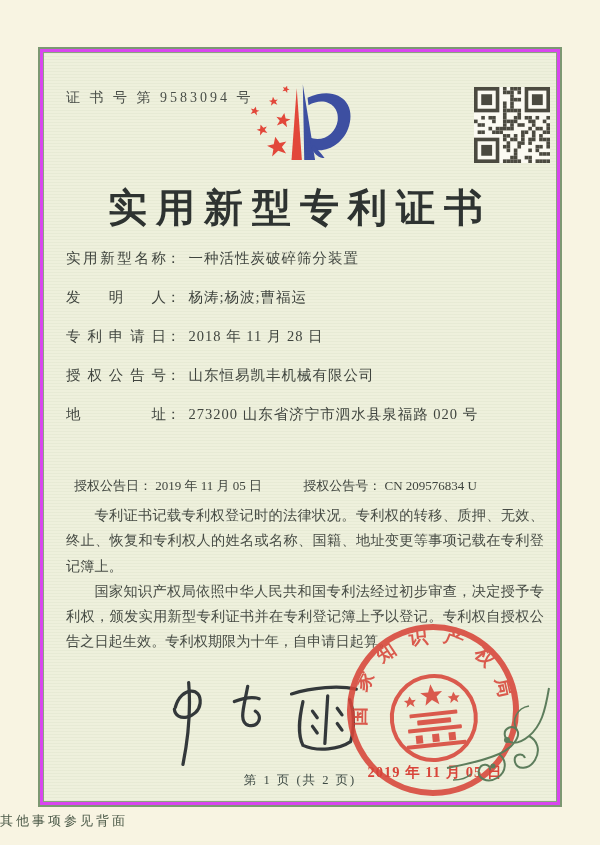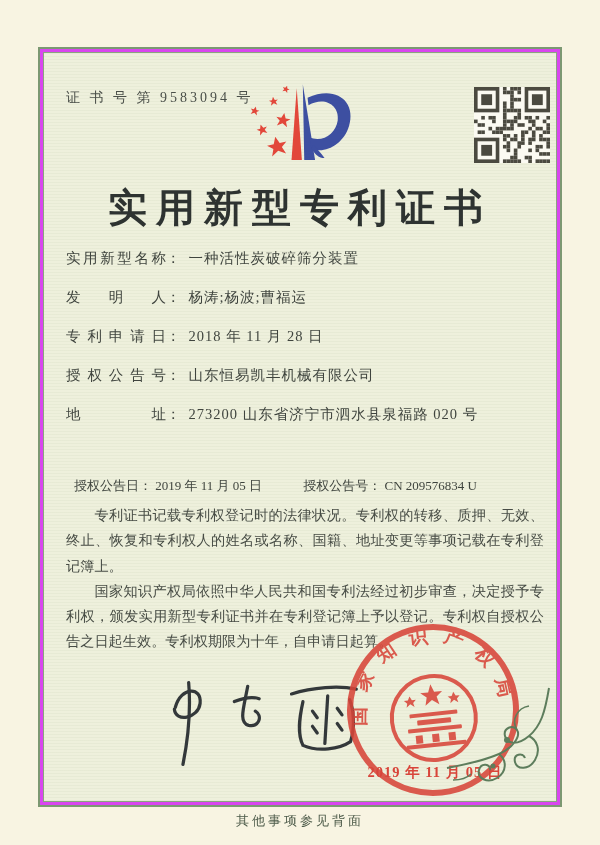--- a/index.html
+++ b/index.html
@@ -54,21 +54,21 @@
   .seal-date{
     position:absolute;left:296px;top:710px;width:190px;text-align:center;
     font-size:14.5px;color:#d8453a;letter-spacing:1px;font-weight:600;
   }
   .ornament{position:absolute;right:3px;bottom:3px;}
   .page-no{
     position:absolute;left:0;bottom:12px;width:100%;text-align:center;
     font-size:12.5px;letter-spacing:2px;color:#3e4a44;
   }
   .back-note{
-    position:absolute;left:0;top:812px;width:100%;text-align:center;
+    position:absolute;left:0;top:812px;width:100%;
     font-size:13px;letter-spacing:3px;color:#4c5a49;
   }
 </style>
 </head>
 <body>
 
 <div class="frame">
   <div class="frame-inner">
 
     <div class="cert-no">证 书 号 第 9583094 号</div>
@@ -312,16 +312,17 @@
         <path d="M108,6 C104,30 100,44 88,54 C76,64 66,62 64,54 C62,46 72,42 76,48 C80,54 72,66 58,72 C44,78 28,82 6,86"></path>
         <path d="M88,54 C96,58 100,68 94,78 C88,88 76,88 74,80 C72,72 82,70 84,76"></path>
         <path d="M58,72 C66,78 66,90 56,96 C46,102 36,96 38,88 C40,80 50,82 49,88"></path>
         <path d="M76,48 C70,38 76,26 88,24" stroke-width="1.6"></path>
         <circle cx="66" cy="58" r="3" fill="#5d7d5c" stroke="none"></circle>
         <circle cx="52" cy="84" r="2.5" fill="#5d7d5c" stroke="none"></circle>
         <path d="M30,92 C26,96 20,98 12,98" stroke-width="1.6"></path>
       </svg>
     </div>
 
+    <div class="page-no">第 1 页 (共 2 页)</div>
   </div>
 </div>
 
 <div class="back-note">其他事项参见背面</div>
 
 </body></html>

